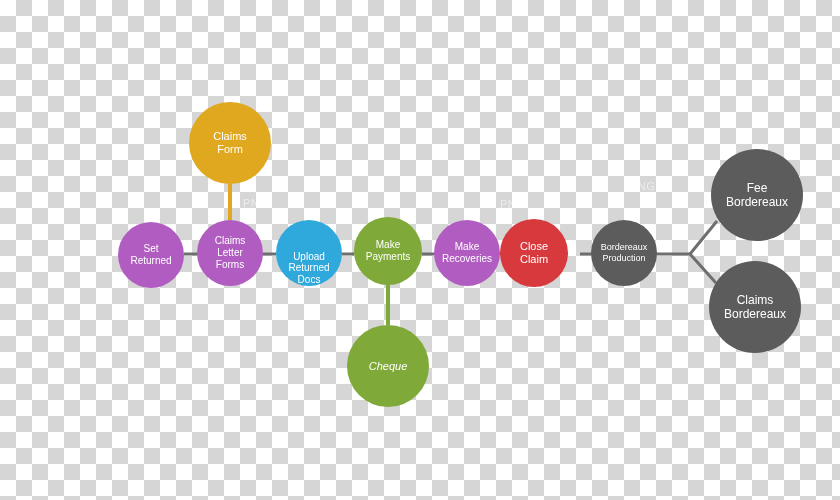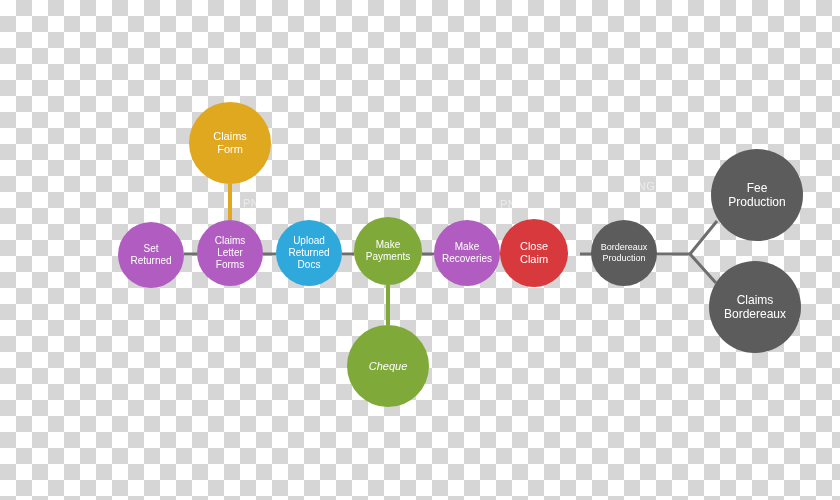--- a/index.html
+++ b/index.html
@@ -84,21 +84,21 @@
       </div>
       <div class="node" style="left: 197px; top: 220px; width: 66px; height: 66px; background: rgb(176, 92, 192); font-size: 10px;">
         <span class="label">Claims
 Letter
 Forms</span>
       </div>
       <div class="node" style="left: 189px; top: 102px; width: 82px; height: 82px; background: rgb(224, 168, 30); font-size: 11px;">
         <span class="label">Claims
 Form</span>
       </div>
-      <div class="node" style="left: 276px; top: 220px; width: 66px; height: 66px; background: rgb(47, 168, 220); font-size: 10px;">
+      <div class="node" style="left: 276px; top: 220px; width: 66px; height: 66px; background: rgb(47, 168, 220); font-size: 10px; align-items: flex-end;">
         <span class="label">Upload
 Returned
 Docs</span>
       </div>
       <div class="node" style="left: 354px; top: 217px; width: 68px; height: 68px; background: rgb(127, 169, 57); font-size: 10px;">
         <span class="label">Make
 Payments</span>
       </div>
       <div class="node" style="left: 347px; top: 325px; width: 82px; height: 82px; background: rgb(127, 169, 57); font-size: 11px; font-style: italic;">
         <span class="label">Cheque</span>
@@ -110,21 +110,21 @@
       <div class="node" style="left: 500px; top: 219px; width: 68px; height: 68px; background: rgb(216, 57, 60); font-size: 11px;">
         <span class="label">Close
 Claim</span>
       </div>
       <div class="node" style="left: 591px; top: 220px; width: 66px; height: 66px; background: rgb(92, 92, 92); font-size: 9px;">
         <span class="label">Bordereaux
 Production</span>
       </div>
       <div class="node" style="left: 711px; top: 149px; width: 92px; height: 92px; background: rgb(92, 92, 92); font-size: 12px;">
         <span class="label">Fee
-Production</span>
+Bordereaux</span>
       </div>
       <div class="node" style="left: 709px; top: 261px; width: 92px; height: 92px; background: rgb(92, 92, 92); font-size: 12px;">
         <span class="label">Claims
 Bordereaux</span>
       </div>
     </div>
 
 <div class="watermark" style="left: 243px; top: 197px;">PNG</div>
     <div class="watermark" style="left: 630px; top: 180px;">PNG</div>
     <div class="watermark" style="left: 500px; top: 198px;">PNG</div>

